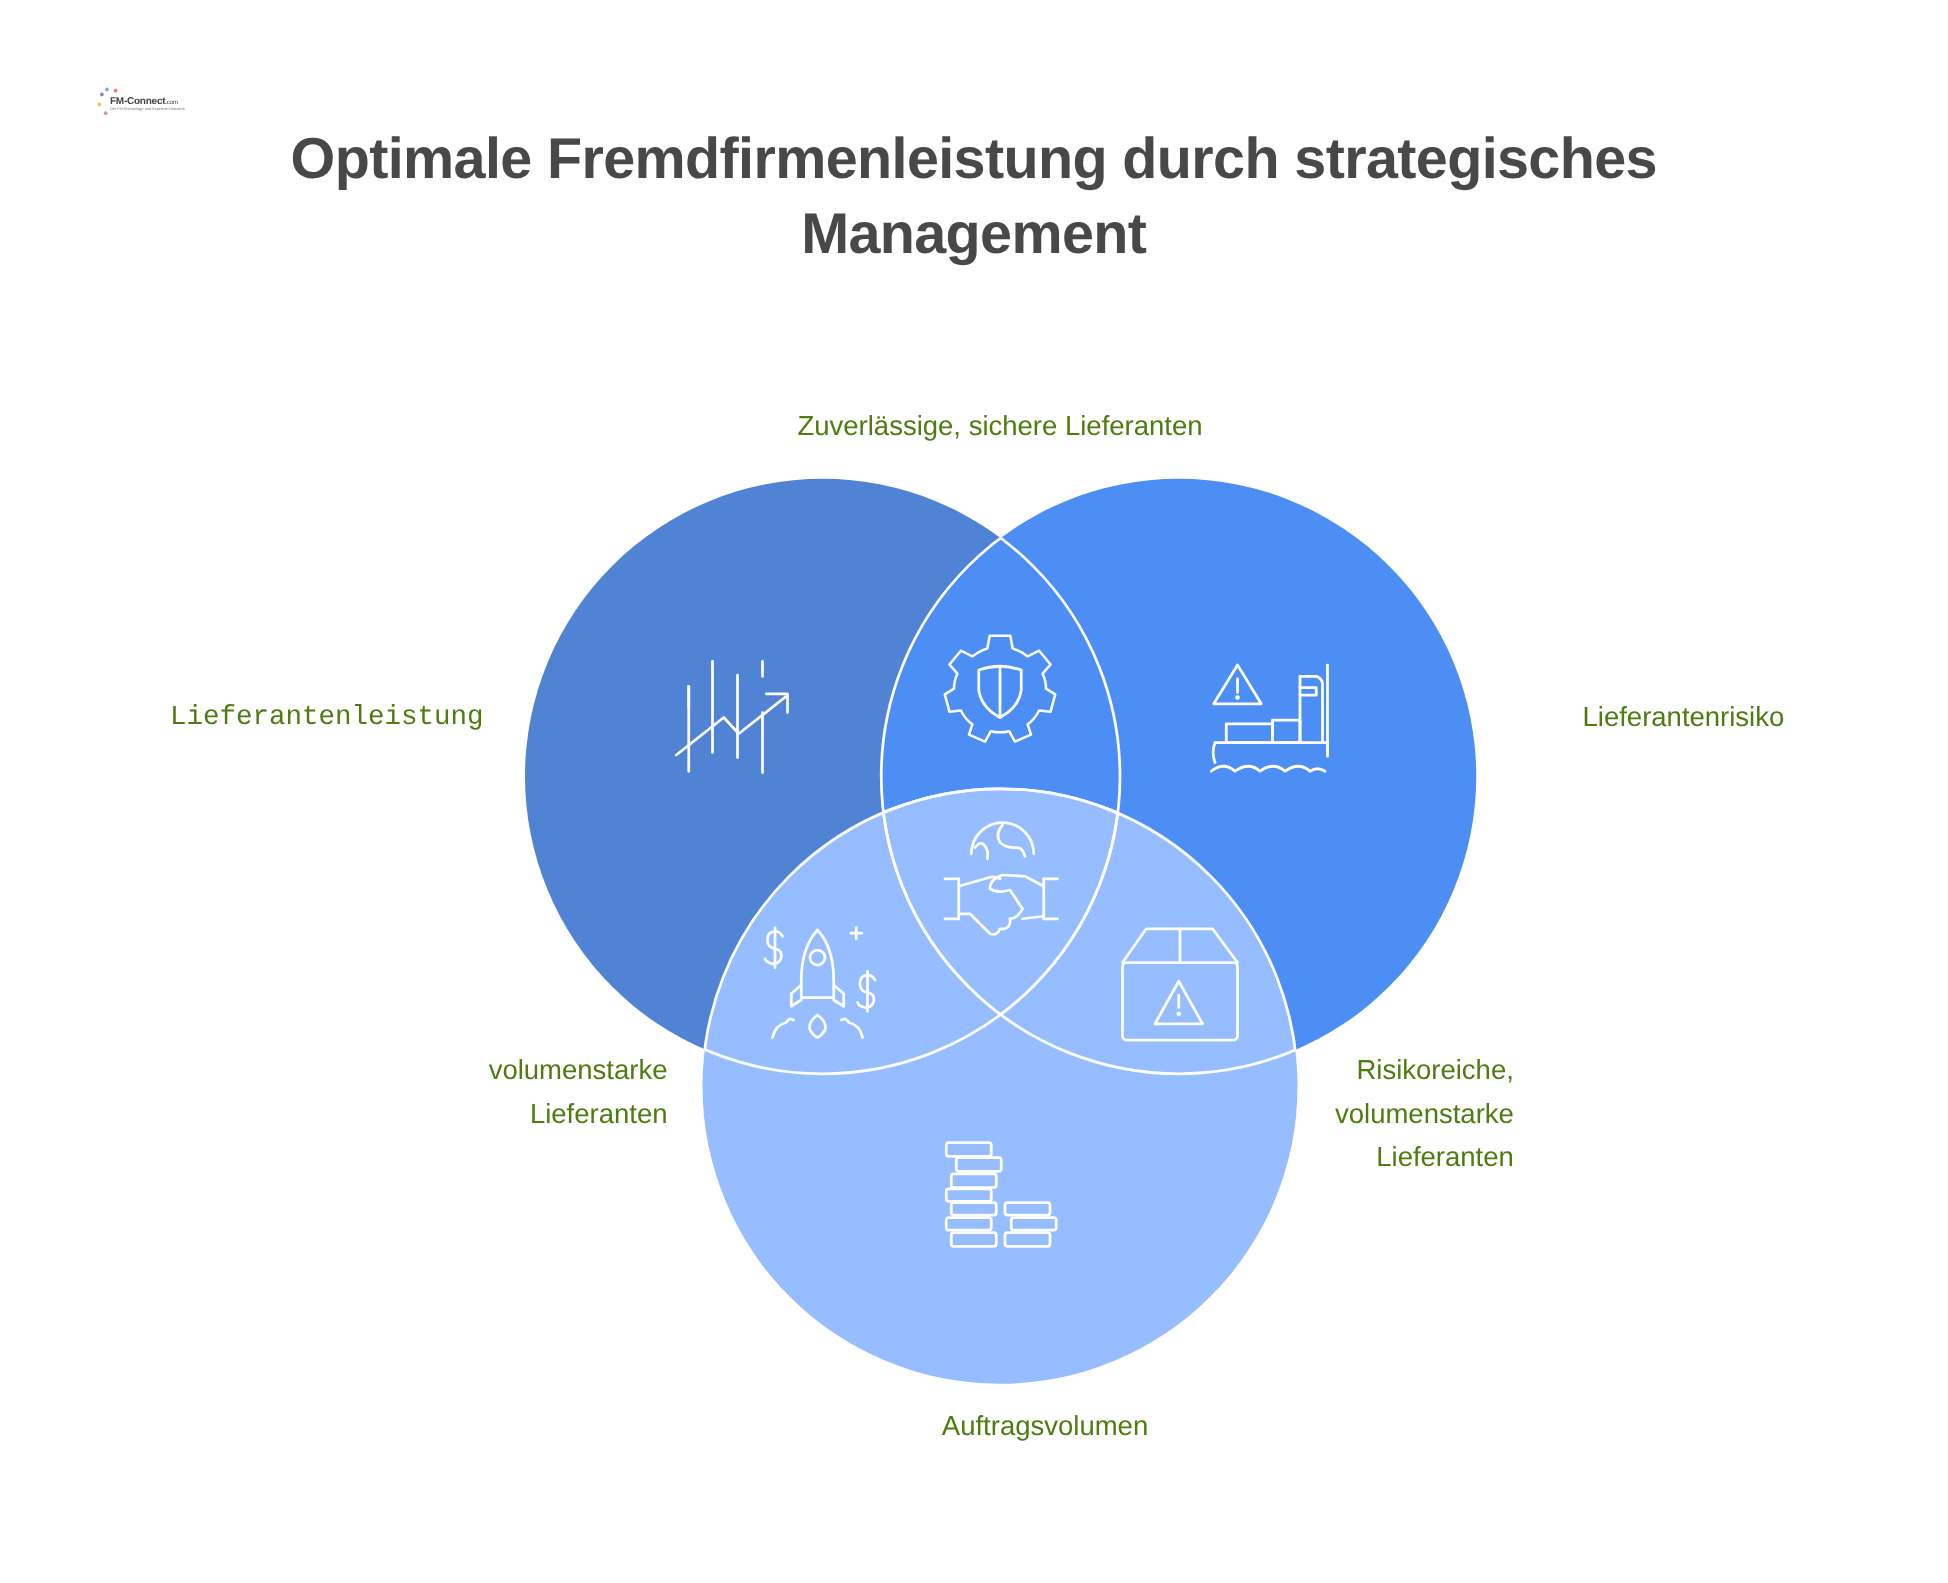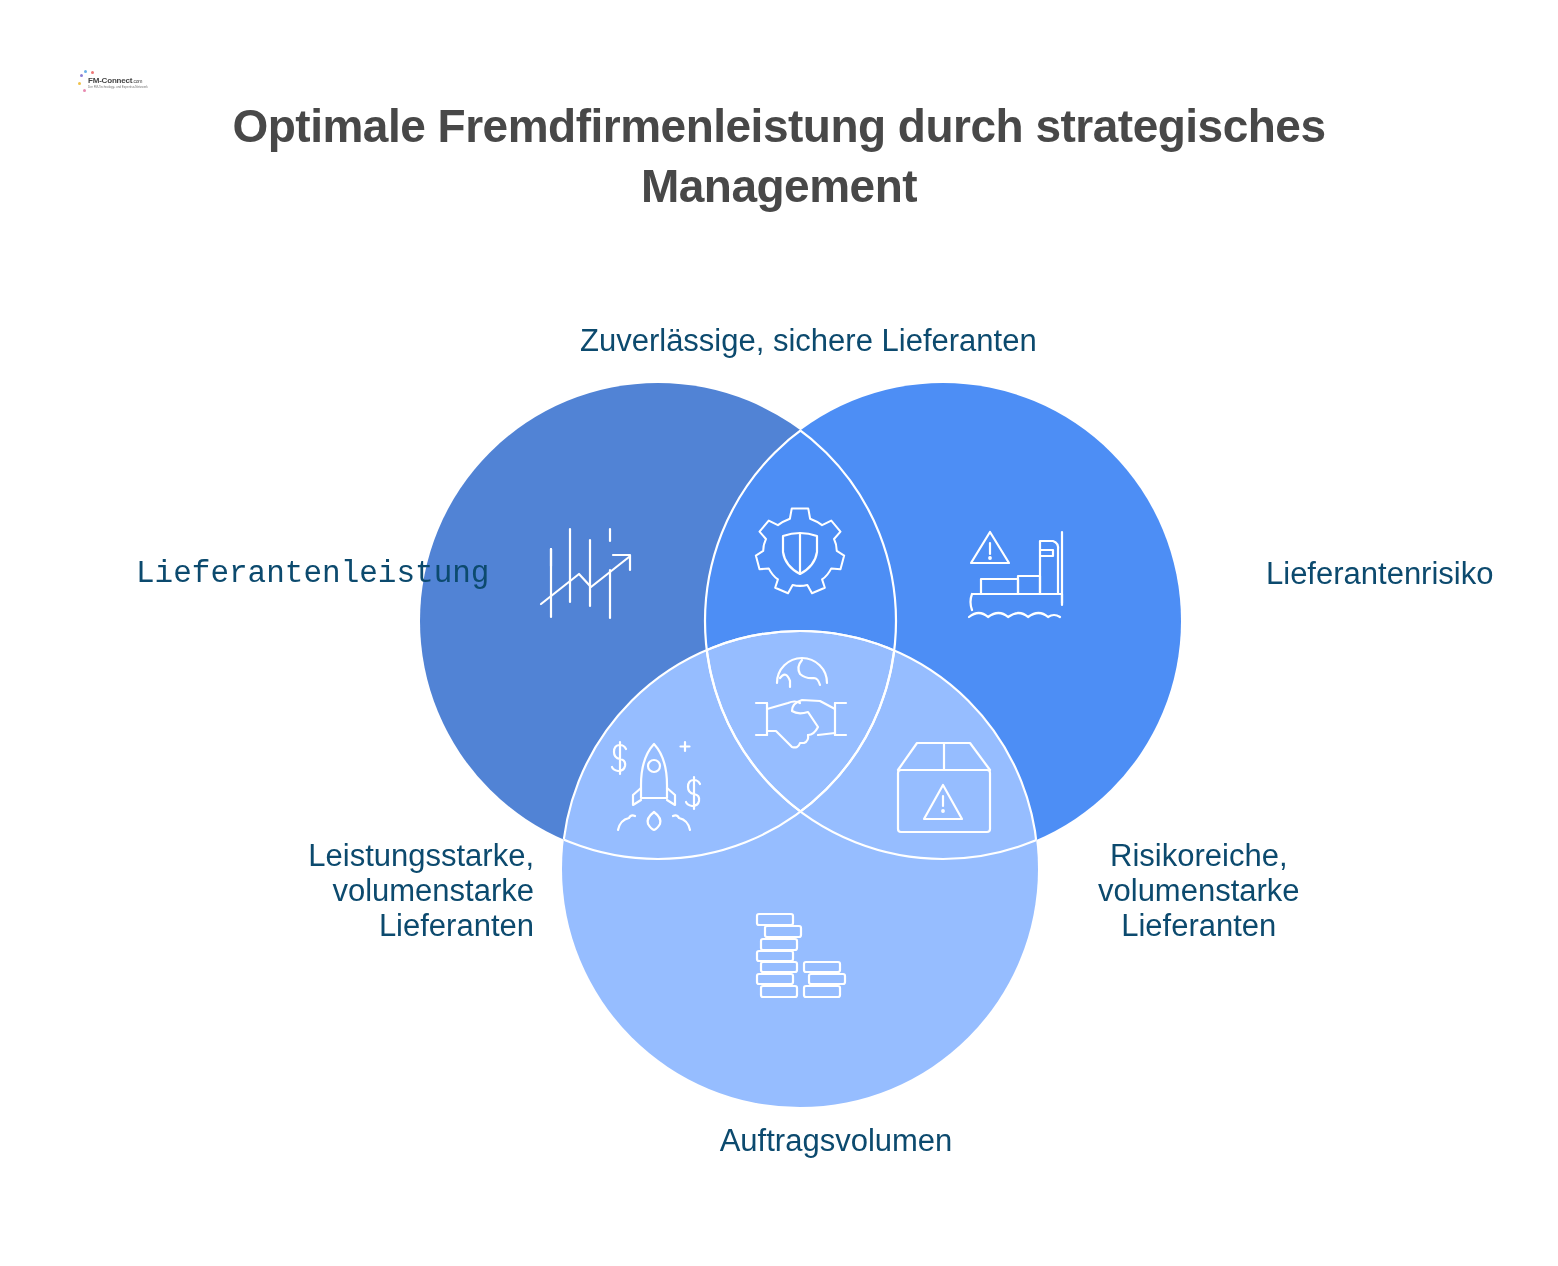--- a/index.html
+++ b/index.html
@@ -63,32 +63,32 @@
       letter-spacing: -0.5px;
     }
     .title .line { display: block; }
     svg.venn {
       position: absolute;
       left: 0;
       top: 0;
     }
     .label {
       position: absolute;
-      font-size: 31px;
+      font-size: 22px;
       line-height: 35px;
-      color: #0c4a6e;
+      color: #4d7c0f;
       white-space: nowrap;
     }
     .label .line { display: block; }
     .label-top { left: 580px; top: 323px; width: 440px; text-align: center; }
     .label-left { left: 136px; top: 556px; font-family: Liberation Mono, monospace; }
     .label-right { left: 1266px; top: 556px; }
     .label-bottom { left: 636px; top: 1123px; width: 400px; text-align: center; }
     .label-bl { left: 250px; top: 838px; width: 284px; text-align: right; }
-    .label-br { left: 1068px; top: 838px; text-align: center; margin-left: 30px; }
+    .label-br { left: 1068px; top: 838px; text-align: right; }
   </style>
 </head>
 <body>
 
 <div class="logo">
   <span class="logo-dot" style="left:2px;top:4px;background:#8a7fd6;"></span>
   <span class="logo-dot" style="left:6px;top:0px;background:#6ab0e8;"></span>
   <span class="logo-dot" style="left:0px;top:12px;background:#f0c24a;"></span>
   <span class="logo-dot" style="left:5px;top:19px;background:#e88ab0;"></span>
   <span class="logo-dot" style="left:13px;top:1px;background:#e77;"></span>
@@ -216,21 +216,20 @@
       <rect x="64" y="86" width="36" height="11" rx="2"></rect>
     </g>
   </g>
 </svg>
 
 <div class="label label-top">Zuverlässige, sichere Lieferanten</div>
 <div class="label label-left">Lieferantenleistung</div>
 <div class="label label-right">Lieferantenrisiko</div>
 <div class="label label-bottom">Auftragsvolumen</div>
 <div class="label label-bl">
-  <span class="line">Leistungsstarke,</span>
   <span class="line">volumenstarke</span>
   <span class="line">Lieferanten</span>
 </div>
 <div class="label label-br">
   <span class="line">Risikoreiche,</span>
   <span class="line">volumenstarke</span>
   <span class="line">Lieferanten</span>
 </div>
 
 </body></html>

